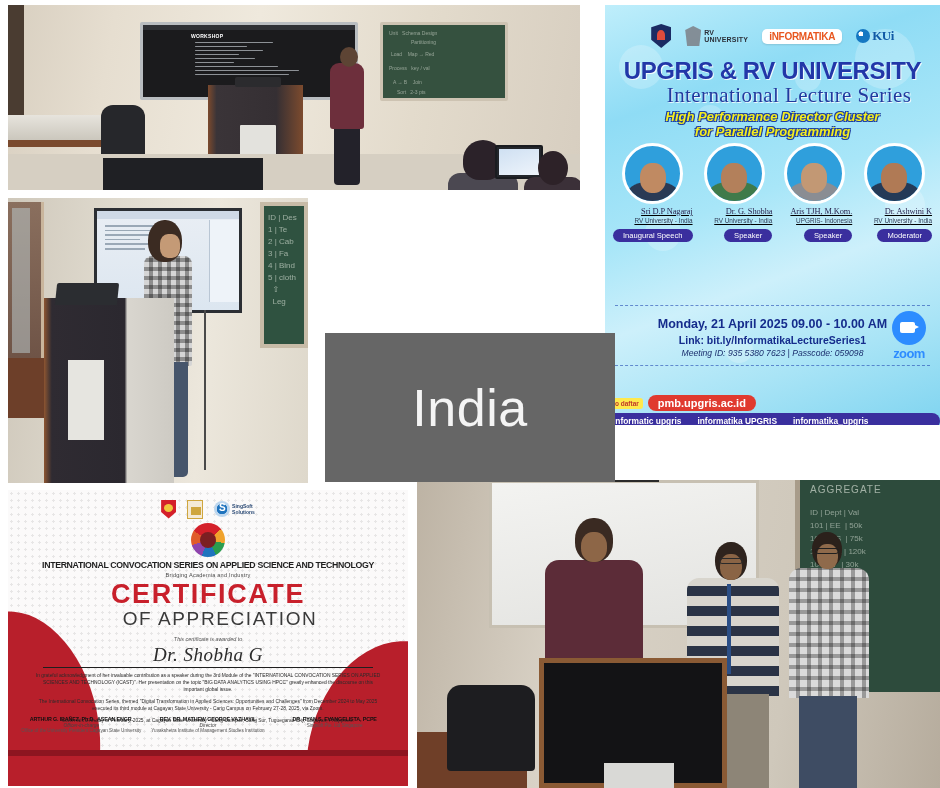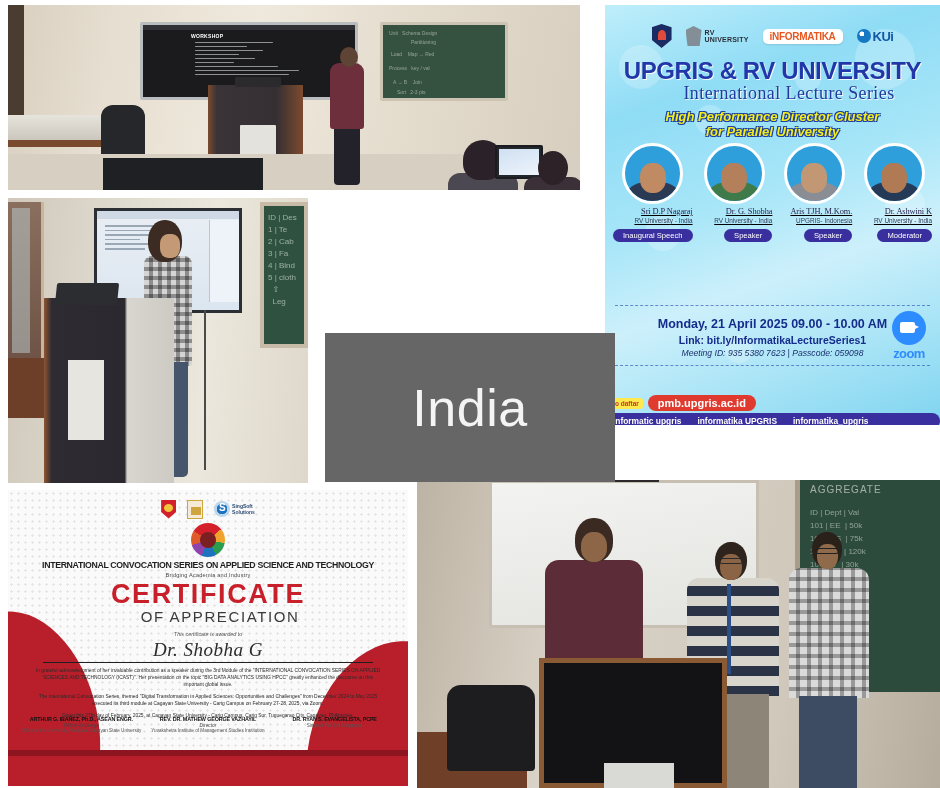--- a/index.html
+++ b/index.html
@@ -90,29 +90,29 @@
       position:relative;}
   .logo-rvshield::after { content:""; position:absolute; left:6px; top:6px; width:8px; height:10px;
       background:#e04b3c; border-radius:50% 50% 0 0;}
   .logo-rvuni { display:flex; align-items:center; gap:3px;}
   .logo-rvuni .crest { width:16px; height:20px; background:#7c7f86;
       clip-path: polygon(50% 0,100% 20%,88% 100%,12% 100%,0 20%); opacity:.85;}
   .logo-rvuni .txt { font-size:7px; line-height:7.5px; font-weight:bold; color:#2b2f38; letter-spacing:.2px;}
   .logo-informatika { background:#fff; border-radius:5px; padding:2px 7px;
       font-size:10px; font-weight:bold; color:#e8571f; letter-spacing:-.3px;
       box-shadow:0 1px 2px rgba(0,0,0,.12);}
-  .logo-kui { display:flex; gap:2px;}
+  .logo-kui { display:flex; align-items:center; gap:2px;font-family:Liberation Serif, serif;}
   .logo-kui .globe { width:14px; height:14px; border-radius:50%;
       background:radial-gradient(circle at 35% 35%,#fff 0 18%,#1678c2 20% 100%);}
   .logo-kui .txt { font-size:13px; font-weight:bold; color:#1159a6; letter-spacing:-.5px;}
   .po-title1 { position:absolute; top:52px; width:100%; text-align:center;
       font-size:24px; font-weight:bold; color:#2237a8; letter-spacing:-.4px;
       text-shadow:1px 1px 0 rgba(255,255,255,.85);}
   .po-title2 { position:absolute; top:78px; width:100%; text-align:center;
-      font-family:"Liberation Serif",serif; font-size:18px; color:#223a9e;
+      font-family:"Liberation Serif",serif; font-size:21px; color:#223a9e;
       letter-spacing:.4px; text-shadow:1px 1px 0 rgba(255,255,255,.8);padding-left:33px;}
   .po-subtitle { position:absolute; top:104px; width:100%; text-align:center;
       font-size:13px; font-weight:bold; font-style:italic; color:#f5ee1f; line-height:15px;
       text-shadow: 1px 1px 0 #1d3fa0, -1px 1px 0 #1d3fa0, 1px -1px 0 #1d3fa0, -1px -1px 0 #1d3fa0;}
   .po-speakers { position:absolute; top:138px; left:8px; right:8px; display:flex; gap:4px;}
   .sp { flex:1; text-align:right;text-decoration:underline; }
   .sp-photo { width:61px; height:61px; border-radius:50%; margin:0 auto;
       border:3px solid #ffffff; background:#2f9fdc; overflow:hidden; position:relative;}
   .sp-photo .face { position:absolute; left:50%; top:30%; transform:translateX(-50%);
       width:26px; height:30px; border-radius:45%; }
@@ -172,21 +172,21 @@
   .cl-singsoft .st { font-size:5px; line-height:6px; color:#2b4a75; font-weight:bold; text-align:left;}
   .cert-seal { width:34px; height:34px; border-radius:50%; margin:1px auto 0;
       background: conic-gradient(#d4202a 0 14%, #f0a32c 14% 28%, #2a9d4f 28% 42%, #1e73be 42% 56%,
                                  #8e44ad 56% 70%, #e05b2b 70% 84%, #d4202a 84% 100%);
       position:relative;}
   .cert-seal::after { content:""; position:absolute; inset:9px; border-radius:50%; background:#7b1f22;}
   .cert-series { margin-top:3px; font-size:8.6px; font-weight:bold; color:#1f1f1f;
       letter-spacing:-.35px; transform:scaleX(1.02);}
   .cert-tag { font-size:5.6px; color:#4a4a4a; margin-top:2px; letter-spacing:.2px;}
   .cert-big { margin-top:1px; font-size:27px; font-weight:bold; color:#c8202b; letter-spacing:1.6px;}
-  .cert-sub { font-size:15px; color:#3a3a3a; letter-spacing:1.6px; margin-top:-2px;padding-left:24px;}
+  .cert-sub { font-size:19px; color:#3a3a3a; letter-spacing:1.6px; margin-top:-2px;padding-left:24px;}
   .cert-awarded { font-size:5.4px; color:#555; font-style:italic; margin-top:6px;}
   .cert-name { font-family:"Liberation Serif",serif; font-style:italic; font-size:19px;
       color:#2b2b2b; margin-top:2px; letter-spacing:.5px;}
   .cert-rule { width:330px; height:1.4px; background:#1f1f1f; margin:1px auto 0;}
   .cert-body { width:348px; margin:4px auto 0; font-size:4.9px; line-height:7px; color:#2b2b2b;}
   .cert-body p { margin-bottom:5px;}
   .cert-sigs { position:absolute; left:0; bottom:52px; width:100%; display:flex; justify-content:space-around; padding:0 10px;}
   .cert-sig { width:122px; text-align:center;}
   .cert-sig .nm { font-size:5.4px; font-weight:bold; color:#111; letter-spacing:-.15px;}
   .cert-sig .ttl { font-size:4.8px; font-style:italic; color:#444; margin-top:1.5px;}
@@ -339,21 +339,21 @@
       <div class="logo-kui">
         <div class="globe"></div>
         <div class="txt">KUi</div>
       </div>
     </div>
 
     <div class="po-title1">UPGRIS &amp; RV UNIVERSITY</div>
     <div class="po-title2">International Lecture Series</div>
     <div class="po-subtitle">
       <div>High Performance Director Cluster</div>
-      <div>for Parallel University</div>
+      <div>for Parallel Programming</div>
     </div>
 
     <div class="po-speakers">
       <div class="sp">
         <div class="sp-photo">
           <div class="shoulders" style="background:#2a3a55"></div>
           <div class="face" style="background:#c08a62"></div>
         </div>
         <div class="sp-name">Sri D.P Nagaraj</div>
         <div class="sp-aff">RV University - India</div>

